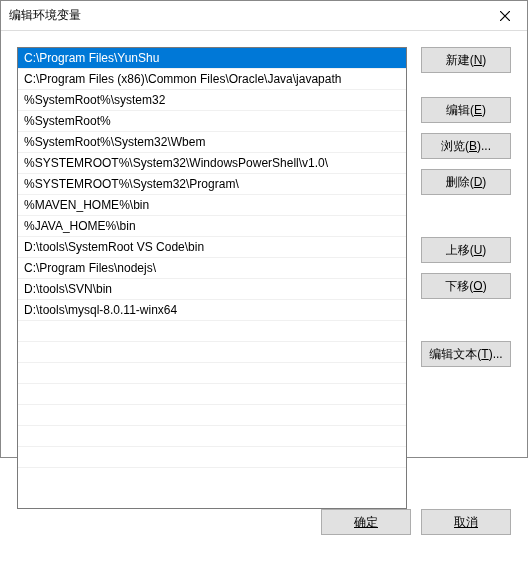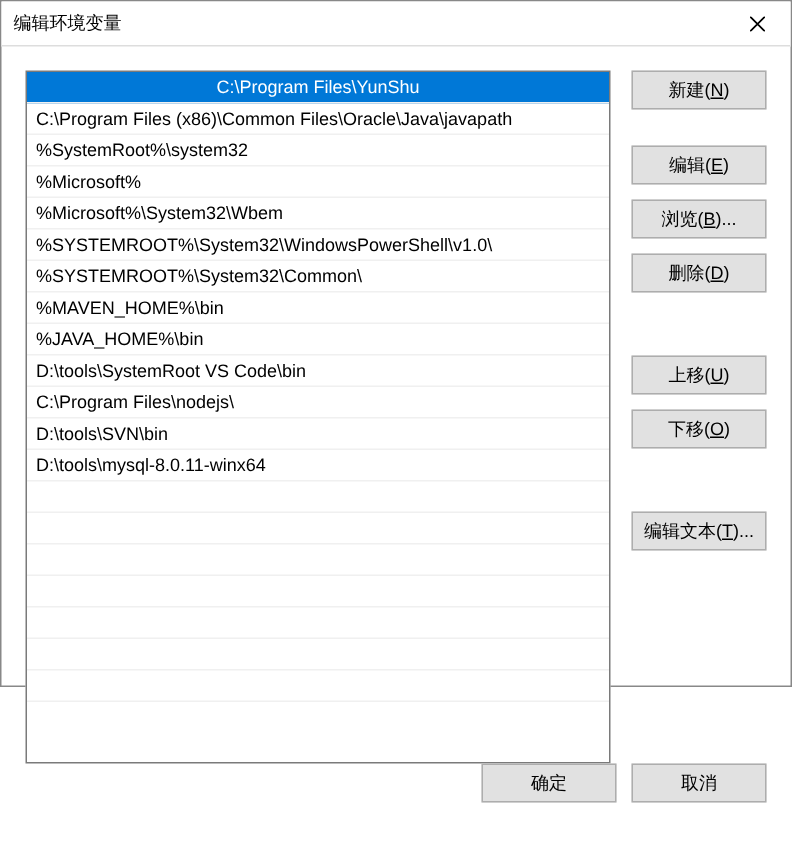--- a/index.html
+++ b/index.html
@@ -47,21 +47,20 @@
     padding: 0 6px;
     border-bottom: 1px solid #f0f0f0;
     white-space: nowrap;
     overflow: hidden;
     text-overflow: ellipsis;
     font-size: 12px;
   }
   .row.selected {
     background: #0078d7;
     color: #fff;
-    text-align: center;
   }
   .sidebar {
     width: 90px;
     display: flex;
     flex-direction: column;
     gap: 10px;
   }
   .spacer-sm { height: 4px; }
   .spacer-md { height: 22px; }
   .btn {
@@ -77,20 +76,21 @@
     padding: 0 4px;
     white-space: nowrap;
   }
   .footer {
     height: 56px;
     display: flex;
     justify-content: flex-end;
     align-items: center;
     gap: 10px;
     padding: 0 16px 12px 0;
+    text-decoration: underline;
   }
   .footer .btn { width: 90px; }
   .underline { text-decoration: underline; }
 </style>
 </head>
 <body>
 
 <div class="window">
   <div class="titlebar">
     <span class="title">编辑环境变量</span>
@@ -101,24 +101,24 @@
           </svg>
       </span>
     </div>
   </div>
 
   <div class="body">
     <div class="listbox" id="listbox">
         <div class="row selected">C:\Program Files\YunShu</div>
         <div class="row">C:\Program Files (x86)\Common Files\Oracle\Java\javapath</div>
         <div class="row">%SystemRoot%\system32</div>
-        <div class="row">%Microsoft%</div>
-        <div class="row">%Microsoft%\System32\Wbem</div>
+        <div class="row">%SystemRoot%</div>
+        <div class="row">%SystemRoot%\System32\Wbem</div>
         <div class="row">%SYSTEMROOT%\System32\WindowsPowerShell\v1.0\</div>
-        <div class="row">%SYSTEMROOT%\System32\Common\</div>
+        <div class="row">%SYSTEMROOT%\System32\Program\</div>
         <div class="row">%MAVEN_HOME%\bin</div>
         <div class="row">%JAVA_HOME%\bin</div>
         <div class="row">D:\tools\SystemRoot VS Code\bin</div>
         <div class="row">C:\Program Files\nodejs\</div>
         <div class="row">D:\tools\SVN\bin</div>
         <div class="row">D:\tools\mysql-8.0.11-winx64</div>
         <div class="row"></div>
         <div class="row"></div>
         <div class="row"></div>
         <div class="row"></div>

